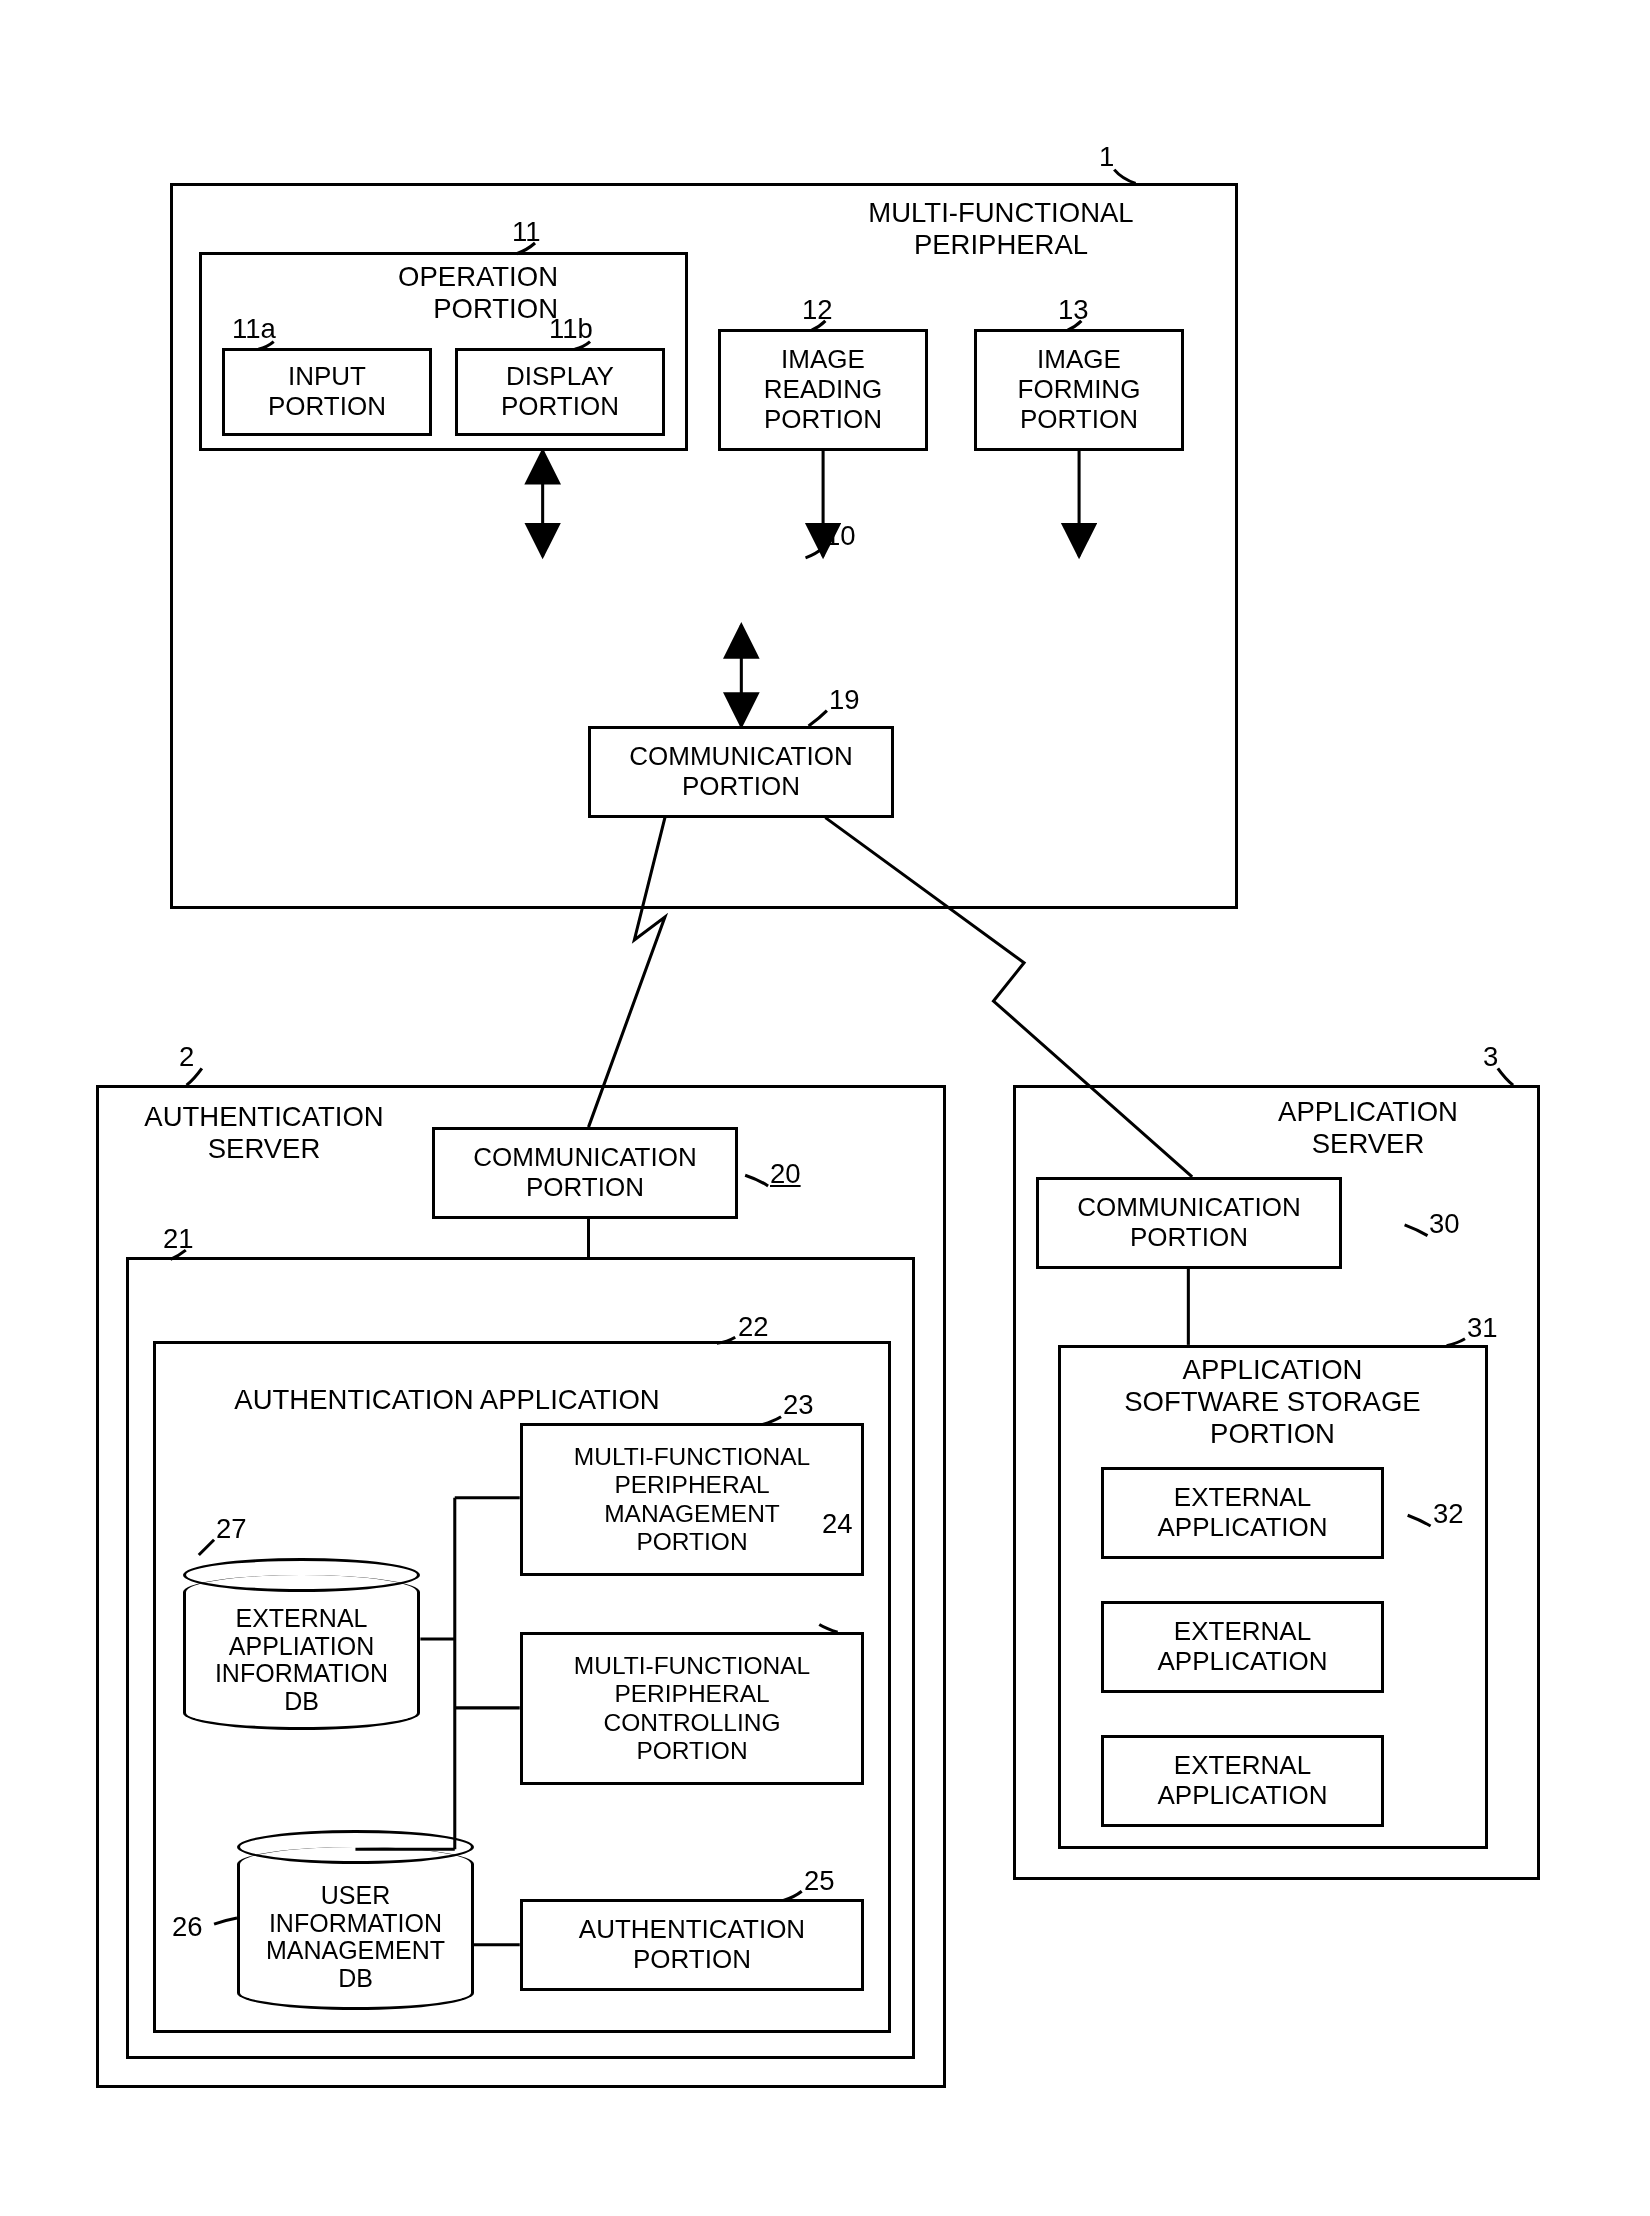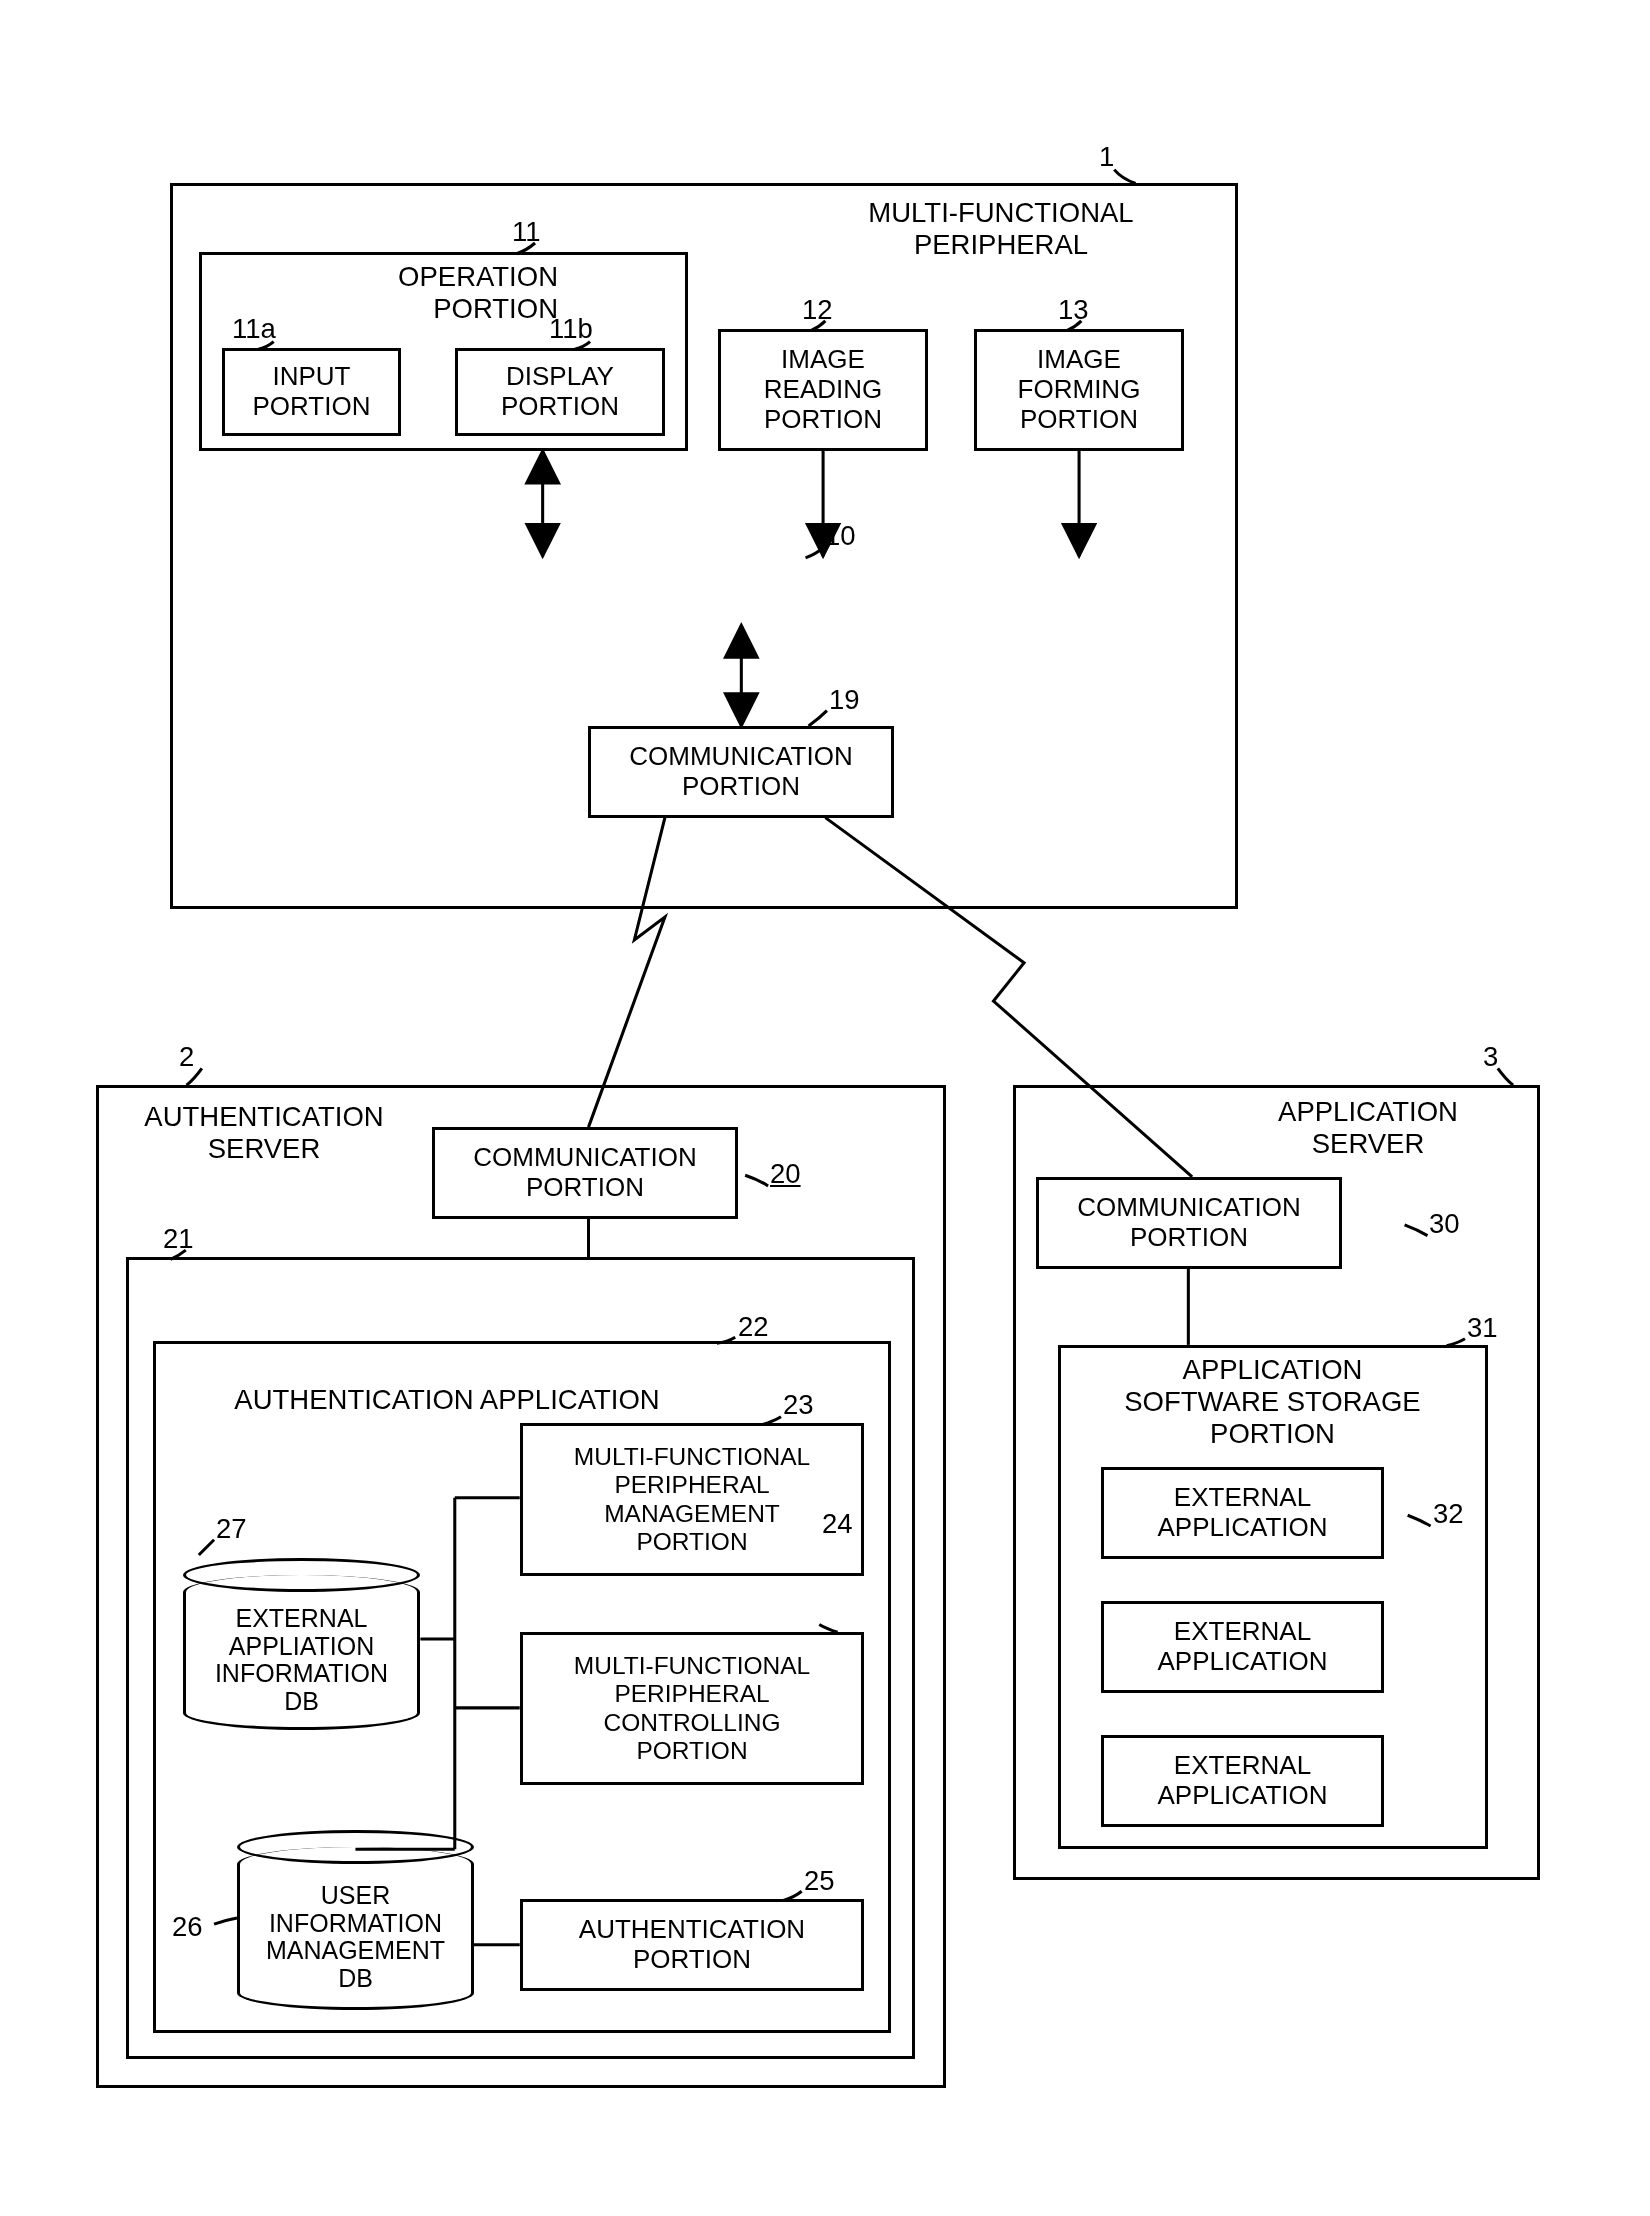--- a/index.html
+++ b/index.html
@@ -73,21 +73,21 @@
   <div class="label" style="left: 787px; top: 197px; width: 428px; white-space: pre;">MULTI-FUNCTIONAL
 PERIPHERAL</div>
 
   <div class="label" style="left:1099px;top:141px;">1</div>
 
   <div class="box" style="left:199px;top:252px;width:489px;height:199px;display:block;"></div>
   <div class="label" style="left: 329px; top: 261px; width: 229px; white-space: pre; text-align: right;">OPERATION
 PORTION</div>
   <div class="label" style="left:512px;top:216px;">11</div>
 
-  <div class="box" style="left:222px;top:348px;width:179px;height:88px;white-space:pre;">INPUT
+  <div class="box" style="left:222px;top:348px;width:210px;height:88px;white-space:pre;">INPUT
 PORTION</div>
   <div class="label" style="left:232px;top:313px;">11a</div>
 
   <div class="box" style="left:455px;top:348px;width:210px;height:88px;white-space:pre;">DISPLAY
 PORTION</div>
   <div class="label" style="left:549px;top:313px;">11b</div>
 
   <div class="box" style="left:718px;top:329px;width:210px;height:122px;white-space:pre;">IMAGE
 READING
 PORTION</div>

